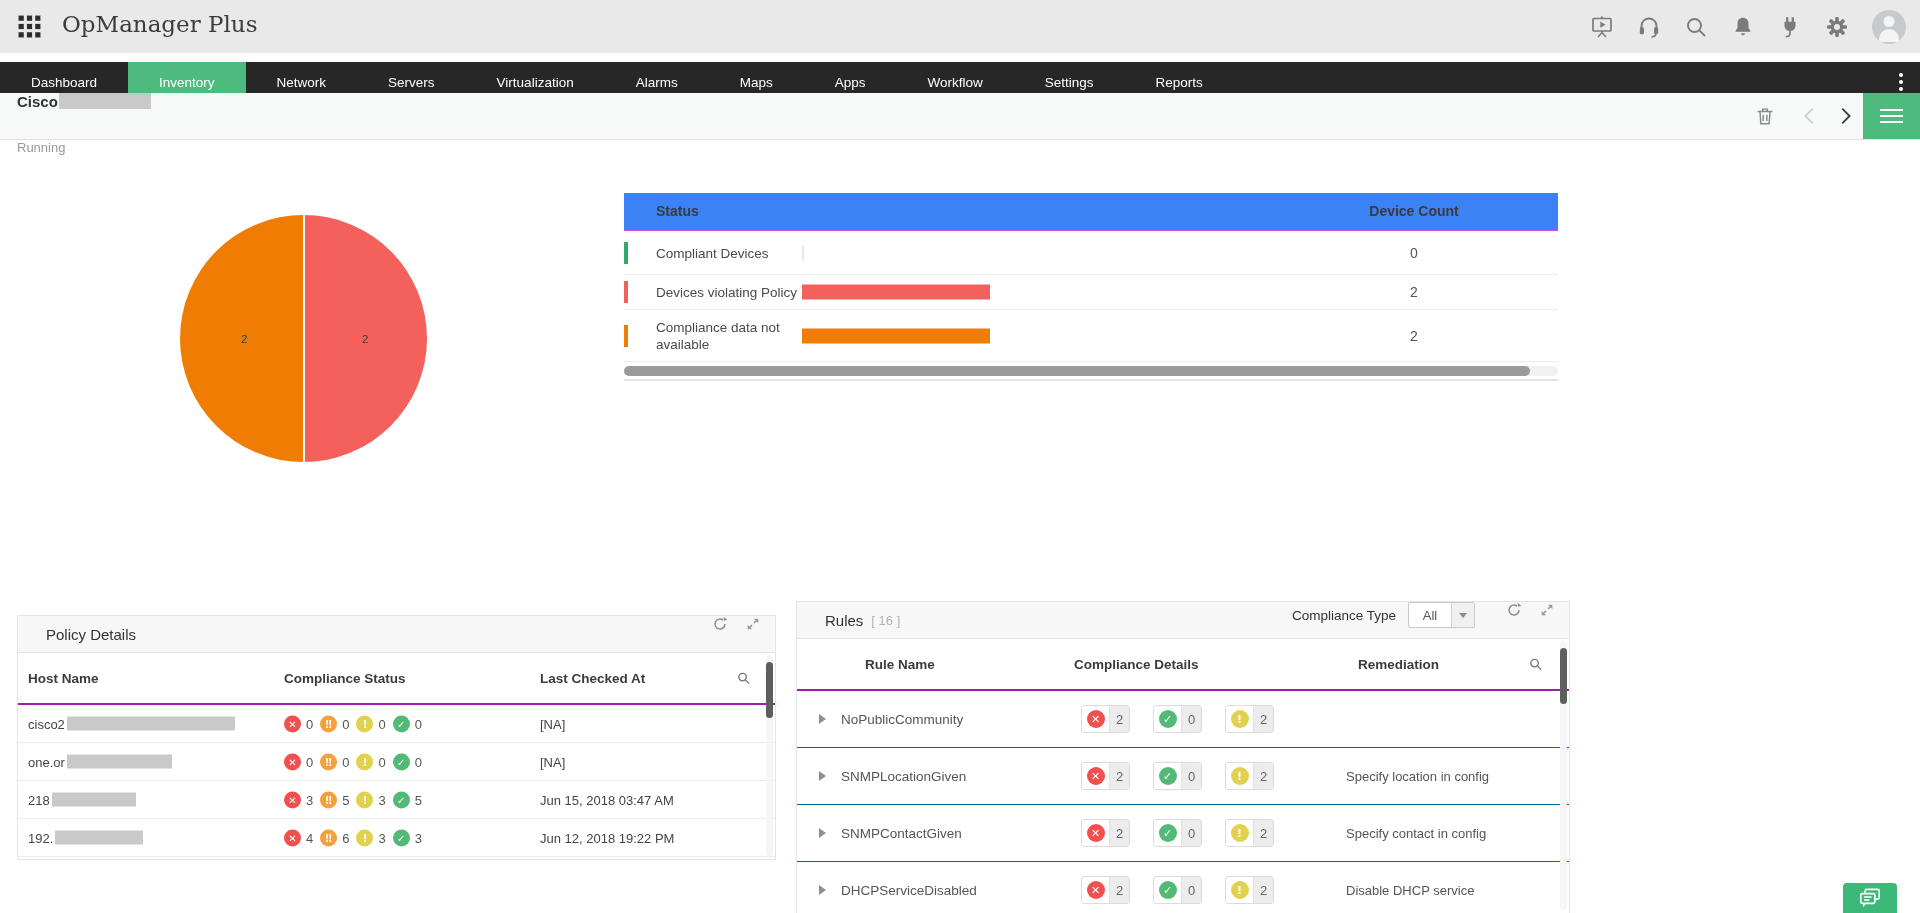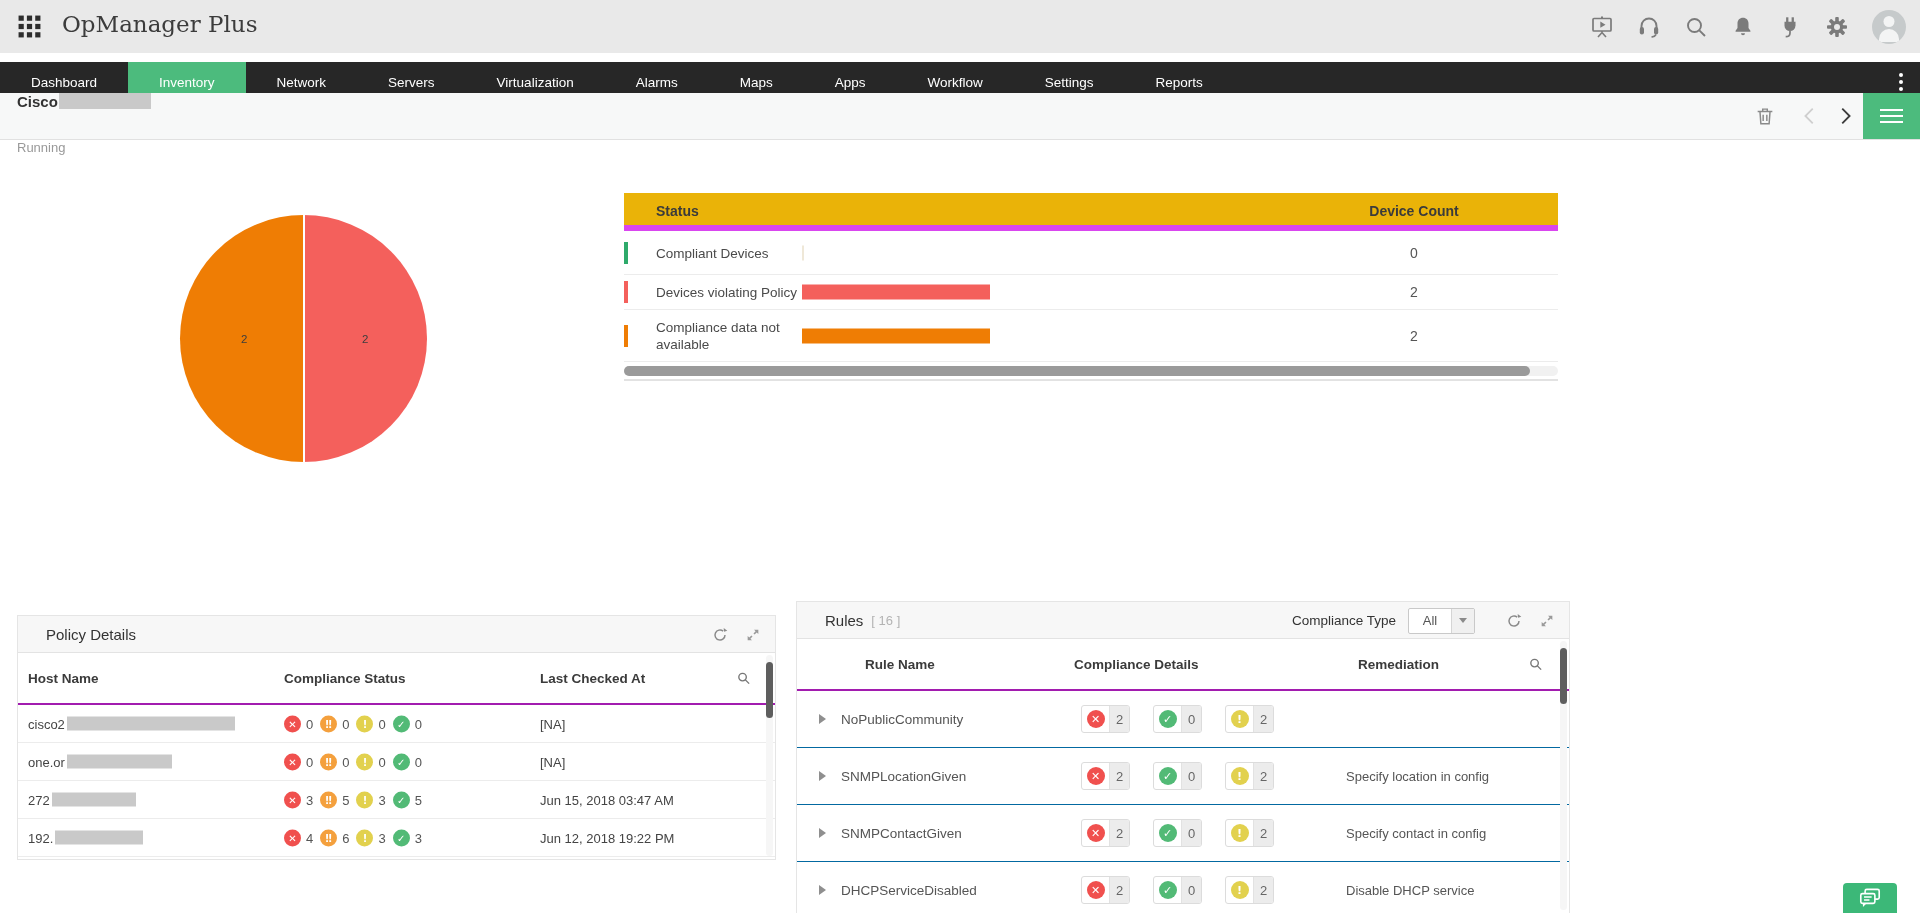--- a/index.html
+++ b/index.html
@@ -36,39 +36,39 @@
   .menu-btn i { width:23px; height:2px; background:#fff; }
 
   
   .pie { position:absolute; left:180px; top:215px; width:247px; height:247px; border-radius:50%;
          background:conic-gradient(#f4605c 0deg 180deg, #ef7d04 180deg 360deg); cursor:pointer; }
   .pie-divider { position:absolute; left:50%; top:0; bottom:0; width:2px; background:#fff; transform:translateX(-50%); }
   .pie-val { position:absolute; top:50%; transform:translate(-50%,-50%); font-size:11.5px; color:#3d3d3d; }
 
   
   .status-table { position:absolute; left:624px; top:193px; width:934px; }
-  .st-header { position:relative; height:38px; background:#eab308; border-bottom:6px solid #d946ef; }
+  .st-header { position:relative; height:38px; background:#3b82f6; border-bottom:1px solid #d946ef; }
   .st-header .st-col1 { position:absolute; left:32px; top:10px; font-size:14px; font-weight:bold; color:#3b3b3b; }
   .st-header .st-col2 { position:absolute; left:690px; width:200px; top:10px; text-align:center; font-size:14px; font-weight:bold; color:#3b3b3b; }
   .st-row { position:relative; border-bottom:1px solid #ececec; }
   .st-row-0 { height:44px; } .st-row-1 { height:35px; } .st-row-2 { height:52px; }
   .st-accent { position:absolute; left:0; top:50%; transform:translateY(-50%); width:4px; height:22px; }
   .st-label { position:absolute; left:32px; top:50%; transform:translateY(-50%); width:152px; font-size:13.5px; color:#4a4a4a; line-height:17px; }
   .st-bar { position:absolute; left:178px; top:50%; transform:translateY(-50%); height:15px; }
   .st-count { position:absolute; left:690px; width:200px; top:50%; transform:translateY(-50%); text-align:center; font-size:14px; color:#555; }
   .st-scroll { position:relative; height:10px; background:#f1f1f1; border-radius:5px; margin-top:4px; }
   .st-thumb { position:absolute; left:0; top:0; height:10px; width:97%; background:#9a9a9a; border-radius:5px; cursor:pointer; }
   .st-bottom { border-bottom:2px solid #e2e2e2; margin-top:3px; }
 
   
   .panel { position:absolute; background:#fff; border:1px solid #e5e5e5; }
   .panel-header { position:relative; height:37px; background:#f7f7f7; border-bottom:1px solid #e3e3e3; display:flex; align-items:center; }
   .panel-title { font-size:15px; color:#333; margin-left:28px; }
   .panel-count { font-size:13px; color:#b3b3b3; margin-left:8px; }
-  .panel-actions { position:absolute; right:14px; top:0; height:37px; display:flex; align-items:center; gap:17px; }
+  .panel-actions { position:absolute; right:14px; top:0; height:37px; display:flex; align-items:flex-start; gap:17px; }
   .picon { width:16px; height:16px; cursor:pointer; }
   .col-header { position:relative; height:52px; border-bottom:2px solid #a21caf; }
   .col-label { position:absolute; top:50%; transform:translateY(-50%); font-size:13.5px; font-weight:bold; color:#3b3b3b; }
   .col-search { position:absolute; top:50%; transform:translateY(-50%); width:15px; height:15px; cursor:pointer; }
   .vscroll { position:absolute; top:39px; right:2px; bottom:3px; width:7px; background:#f6f6f6; border-radius:4px; }
   .vthumb { position:absolute; top:7px; left:0; width:7px; height:56px; background:#5e5e5e; border-radius:4px; cursor:pointer; }
 
   .policy-panel { left:17px; top:601px; width:759px; height:245px;margin-top:14px; }
   .pp-row { position:relative; height:38px; border-bottom:1px solid #ececec; cursor:pointer; }
   .pp-row:last-child { border-bottom:none; }
@@ -283,21 +283,21 @@
       <span class="ci ci-major">‼</span>
         <span class="num">0</span>
       <span class="ci ci-minor">!</span>
         <span class="num">0</span>
       <span class="ci ci-ok">✓</span>
         <span class="num">0</span>
     </span>
     <span class="pp-checked">[NA]</span>
   </div>
   <div class="pp-row">
-    <span class="pp-host"><span>272</span><span class="redact" style="width:84px;height:14px;margin-left:2px;"></span></span>
+    <span class="pp-host"><span>218</span><span class="redact" style="width:84px;height:14px;margin-left:2px;"></span></span>
     <span class="pp-icons">
       <span class="ci ci-violation">✕</span>
         <span class="num">3</span>
       <span class="ci ci-major">‼</span>
         <span class="num">5</span>
       <span class="ci ci-minor">!</span>
         <span class="num">3</span>
       <span class="ci ci-ok">✓</span>
         <span class="num">5</span>
     </span>

